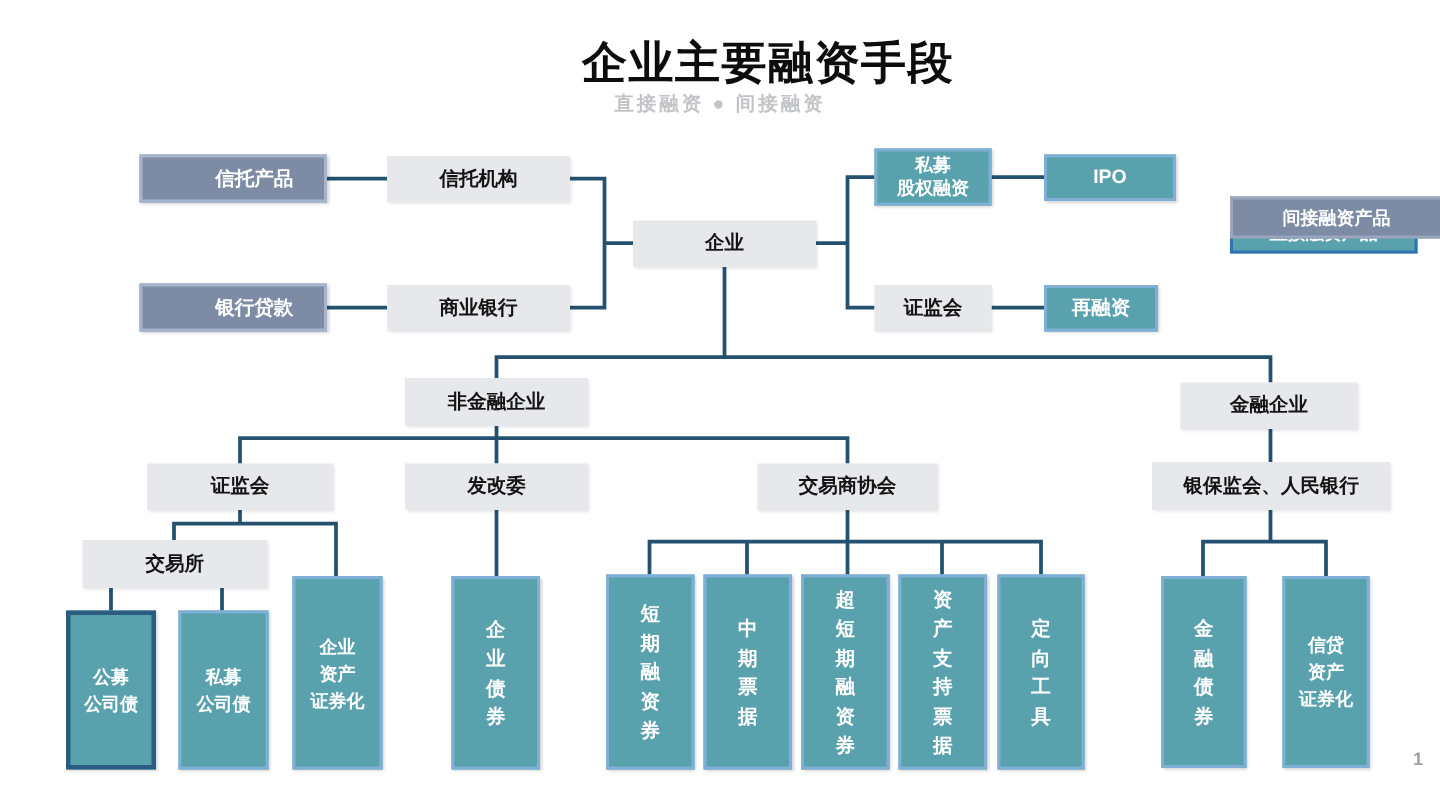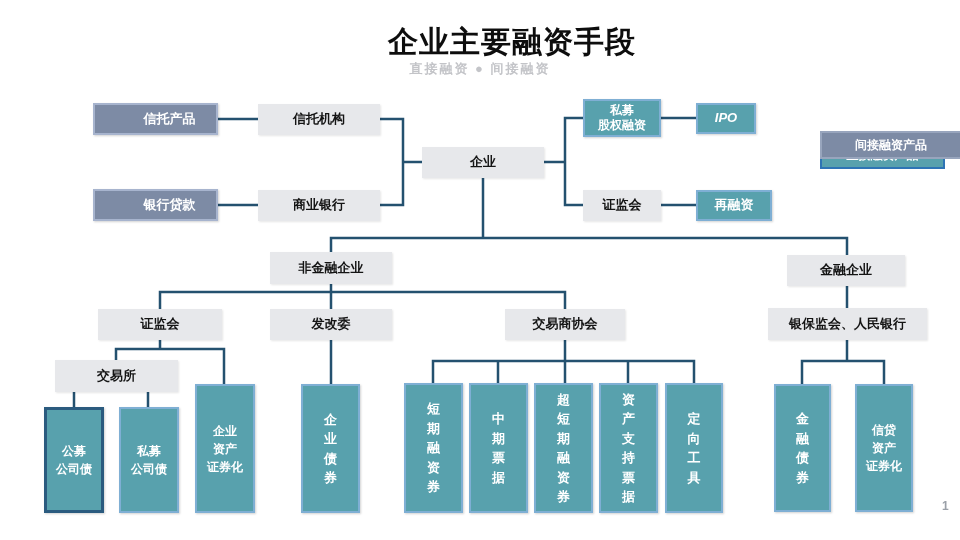--- a/index.html
+++ b/index.html
@@ -76,21 +76,21 @@
 
   <div class="box grayblue" style="left:93px;top:103px;width:125px;height:32px;">信托产品</div>
   <div class="box gray" style="left:258px;top:104px;width:122px;height:31px;">信托机构</div>
   <div class="box grayblue" style="left:93px;top:189px;width:125px;height:32px;">银行贷款</div>
   <div class="box gray" style="left:258px;top:190px;width:122px;height:31px;">商业银行</div>
 
   <div class="box gray" style="left:422px;top:147px;width:122px;height:31px;">企业</div>
 
   <div class="box teal sm" style="left:583px;top:99px;width:78px;height:38px;">私募
 股权融资</div>
-  <div class="box teal" style="left:696px;top:103px;width:60px;height:31px;font-style:italic;">IPO</div>
+  <div class="box teal" style="left:696px;top:103px;width:88px;height:31px;">IPO</div>
   <div class="box gray" style="left:583px;top:190px;width:78px;height:31px;">证监会</div>
   <div class="box teal" style="left:696px;top:190px;width:76px;height:31px;">再融资</div>
 
   <div class="box gray" style="left:270px;top:252px;width:122px;height:32px;">非金融企业</div>
   <div class="box gray" style="left:787px;top:255px;width:118px;height:31px;">金融企业</div>
 
   <div class="box gray" style="left:98px;top:309px;width:124px;height:31px;">证监会</div>
   <div class="box gray" style="left:270px;top:309px;width:122px;height:31px;">发改委</div>
   <div class="box gray" style="left:505px;top:309px;width:120px;height:31px;">交易商协会</div>
   <div class="box gray" style="left:768px;top:308px;width:159px;height:32px;">银保监会、人民银行</div>

